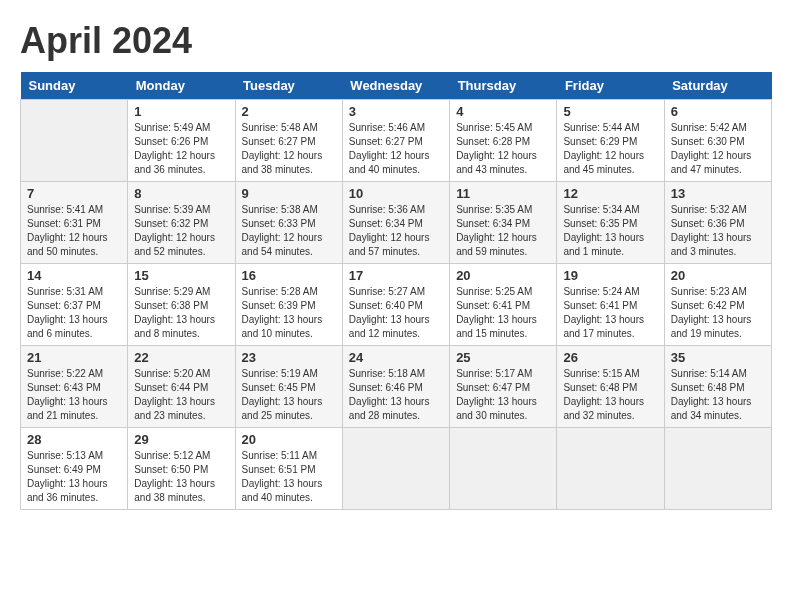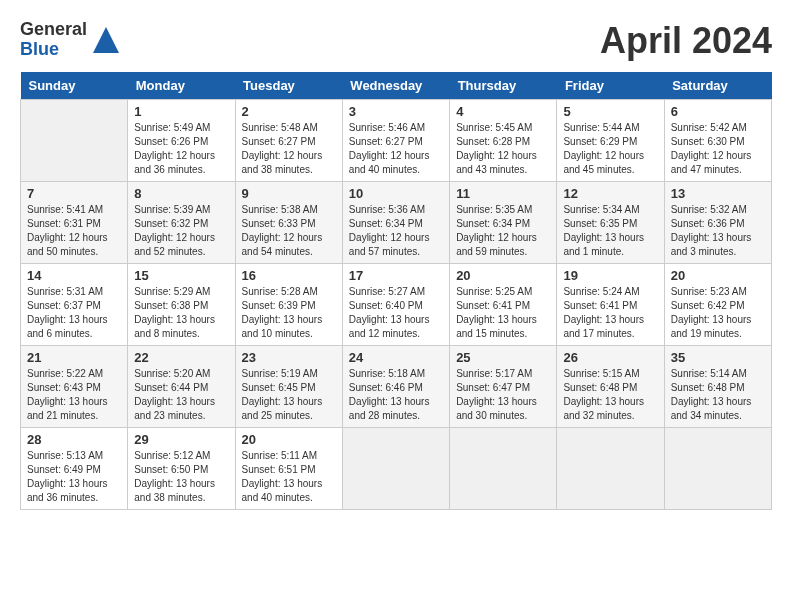--- a/index.html
+++ b/index.html
@@ -87,29 +87,20 @@
       color: #333;
     }
     tr:nth-child(odd) td { background-color: #fff; }
     tr:nth-child(even) td { background-color: #f5f5f5; }
     td.empty { background-color: #f0f0f0 !important; }
   </style>
 </head>
 <body>
 
 <div class="header">
-  <div class="logo">
-    <div class="logo-text">
-      <span class="logo-general">General</span>
-      <span class="logo-blue">Blue</span>
-    </div>
-    <svg class="logo-icon" viewBox="0 0 30 30">
-      <polygon points="15,2 28,28 2,28" fill="#1a5fa8"></polygon>
-    </svg>
-  </div>
   <div class="title-section">
     <div class="month-title">April 2024</div>
   </div>
 </div>
 
 <table>
   <thead>
     <tr id="header-row">
         <th>Sunday</th>
         <th>Monday</th>

